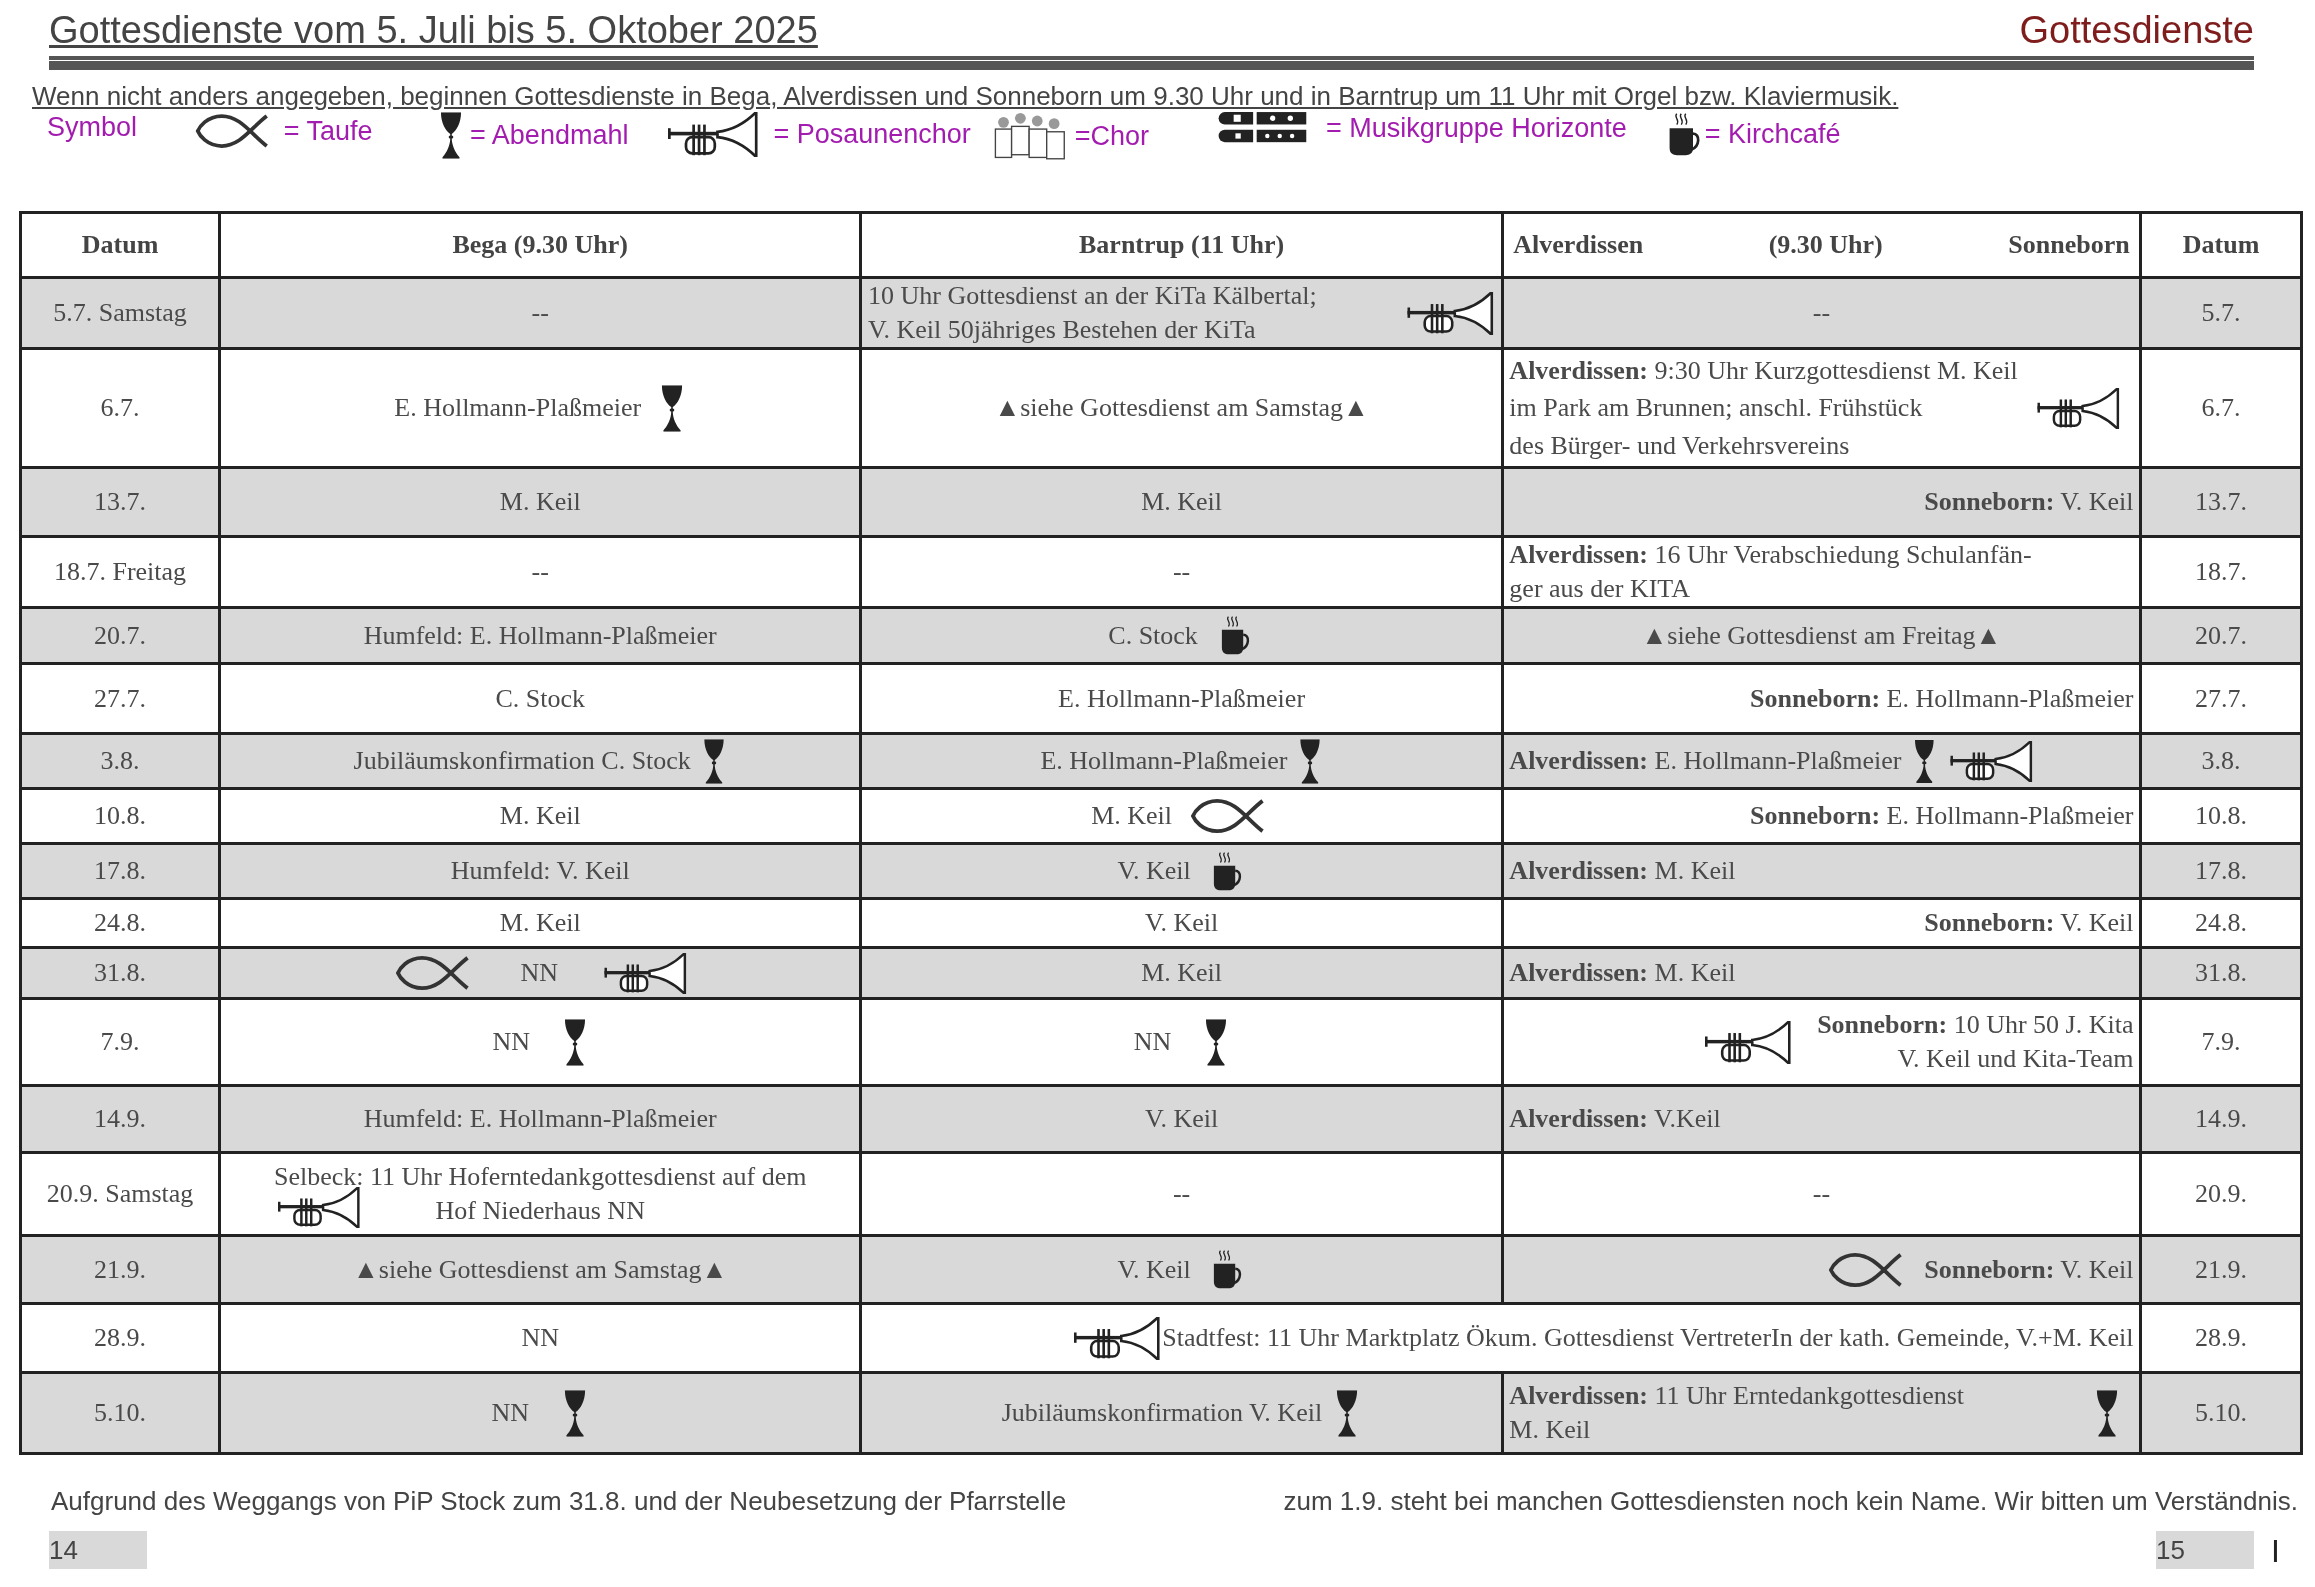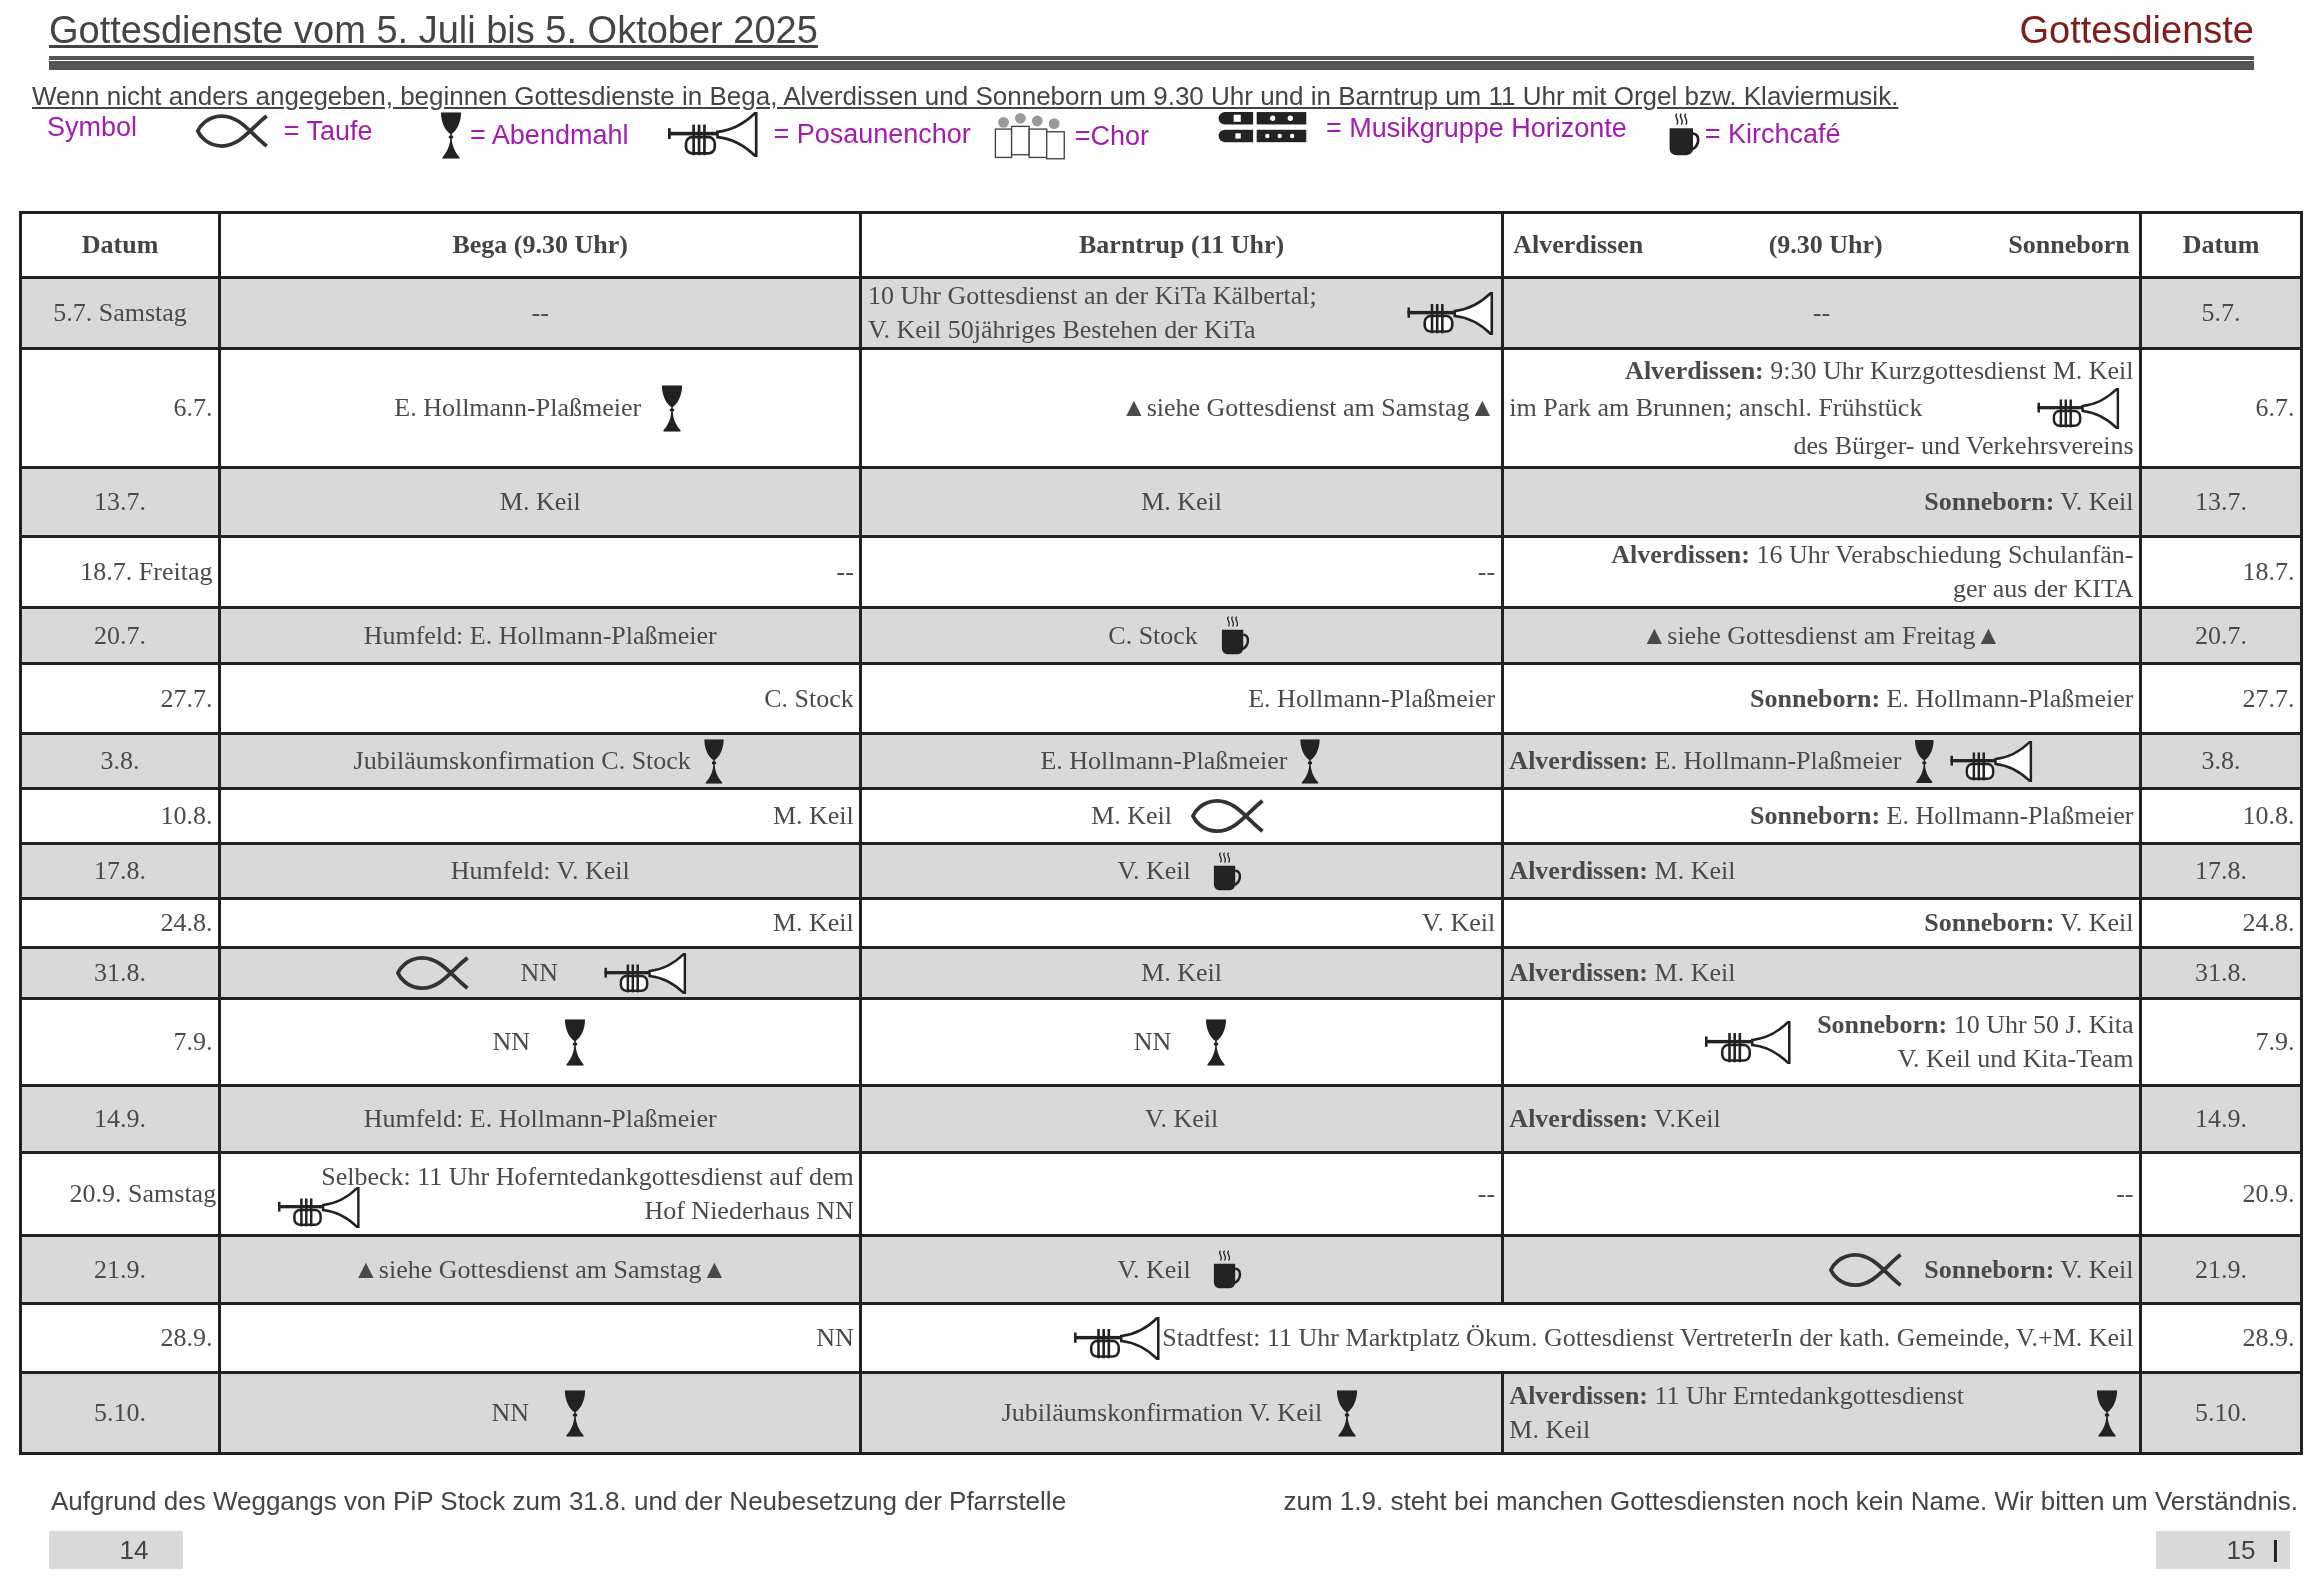--- a/index.html
+++ b/index.html
@@ -14,32 +14,32 @@
   .legend { position:absolute; left:47px; top:112px; height:56px; display:flex; align-items:flex-start;
             font-size:27px; color:#a21caf; white-space:nowrap; }
   .legend .item { display:flex; align-items:center; }
   .legend svg { display:block; }
 
   table.sched { position:absolute; left:19px; top:211px; width:2284px; border-collapse:collapse;
                 table-layout:fixed; font-size:26px; color:#4a4a4a;font-family:Liberation Serif, serif; }
   table.sched td, table.sched th { border:3.8px solid #222; padding:0 5.6px; vertical-align:middle; }
   table.sched th { font-weight:bold; height:62px; background:#fff; color:#444; }
   table.sched tr.g td { background:#d9d9d9; }
-  table.sched tr.w td { background:#ffffff;text-align:right; }
+  table.sched tr.w td { background:#ffffff; }
   .c { text-align:center; }
   .l { text-align:left; }
   .r { text-align:right; }
   .hdr-alv { display:flex; justify-content:space-between; padding:0 3.8px; }
   .inline-flex { display:flex; align-items:center; justify-content:center; gap:17px; }
   .twoline { line-height:34px; }
 
   .footnote-left { position:absolute; left:51px; top:1486px; font-size:26px; color:#444; white-space:nowrap; }
   .footnote-right { position:absolute; right:17px; top:1486px; font-size:26px; color:#444; white-space:nowrap; }
   .pagenum { position:absolute; top:1531px; width:98px; height:38px; background:#d9d9d9;
-             font-size:26px; color:#444; text-align:center; line-height:38px;padding-left:36px; }
+             font-size:26px; color:#444; line-height:38px; }
   .cursor { position:absolute; left:2271px; top:1533px; font-size:32px; color:#222; }
 </style>
 </head>
 <body>
 
 <svg width="0" height="0" style="position:absolute">
   <defs>
     <symbol id="sym-fish" viewBox="0 0 100 50">
       <path d="M95 5 C75 20 60 45 35 45 C15 45 5 30 3 25 C5 20 15 5 35 5 C60 5 75 30 95 45" fill="none" stroke="#333" stroke-width="5"></path>
     </symbol>

